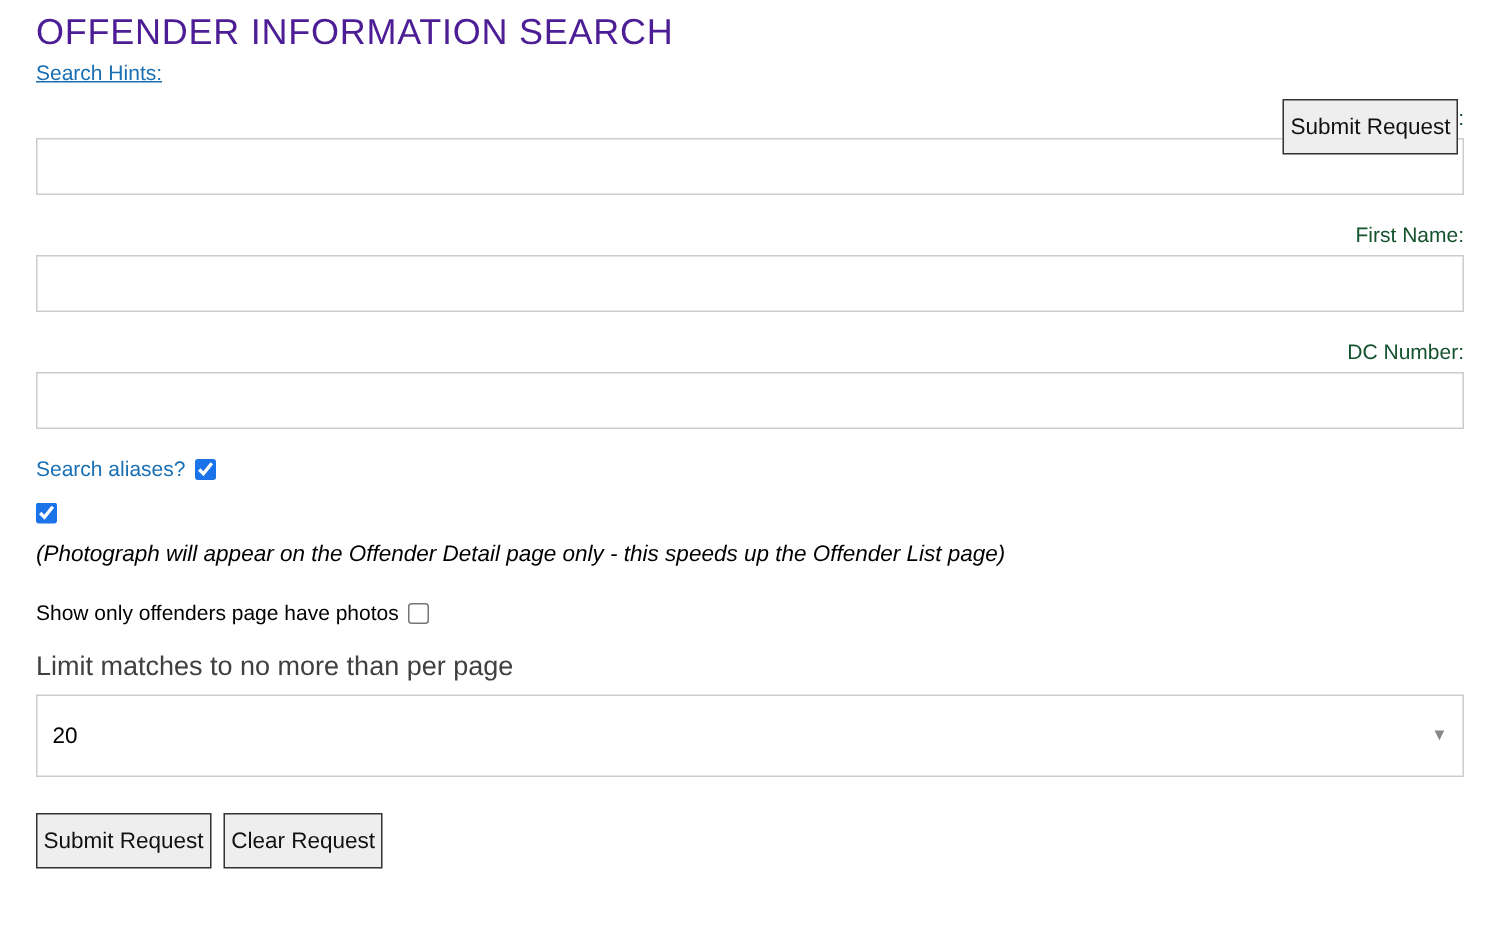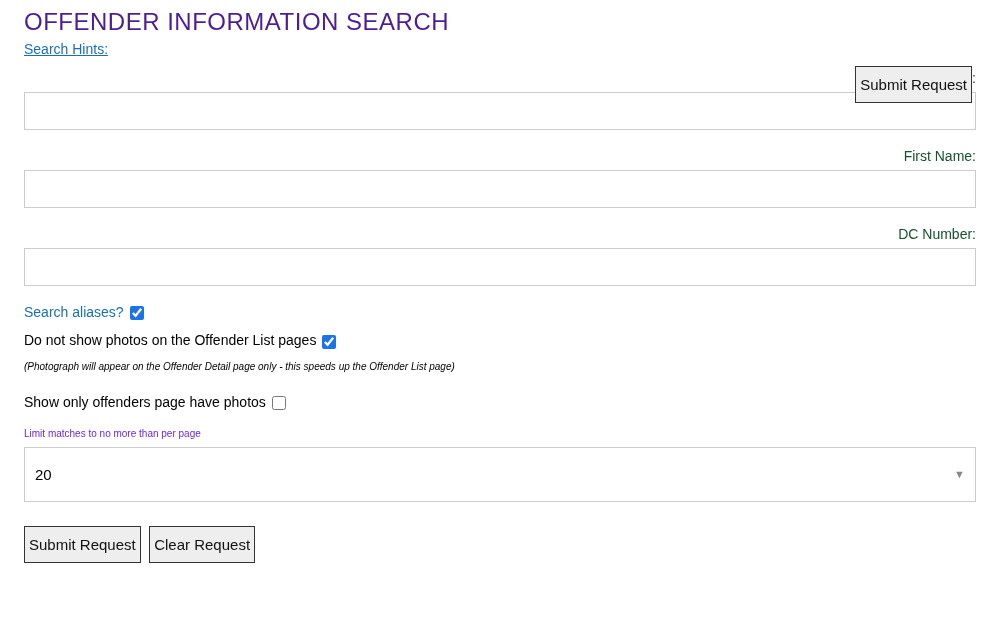--- a/index.html
+++ b/index.html
@@ -74,27 +74,27 @@
       margin-right: 2px;
     }
     .chk {
       width: 14px;
       height: 14px;
       accent-color: #1a73e8;
       vertical-align: middle;
     }
     .note {
       font-style: italic;
-      font-size: 10px;
+      font-size: 15px;
       color: #000;
       margin-bottom: 22px;
     }
     .limit-label {
-      font-size: 10px;
-      color: #6d28d9;
+      font-size: 18px;
+      color: #404040;
       margin-bottom: 8px;
       display: block;
     }
     .select-wrap {
       position: relative;
       width: 100%;
       margin-bottom: 24px;
     }
     .select-box {
       width: 100%;
@@ -153,21 +153,20 @@
   <label class="field-label">DC Number:</label>
   <input type="text" class="text-input" value="" style="">
 </div>
 
 <div class="checkbox-row">
   <span class="link-label">Search aliases?</span>
   <input type="checkbox" class="chk" checked="" style="">
 </div>
 
 <div class="checkbox-row">
-  <label>Do not show photos on the Offender List pages</label>
   <input type="checkbox" class="chk" checked="" style="">
 </div>
 
 <div class="note">(Photograph will appear on the Offender Detail page only - this speeds up the Offender List page)</div>
 
 <div class="checkbox-row" style="margin-bottom:18px;">
   <label>Show only offenders page have photos</label>
   <input type="checkbox" class="chk" style="">
 </div>
 

